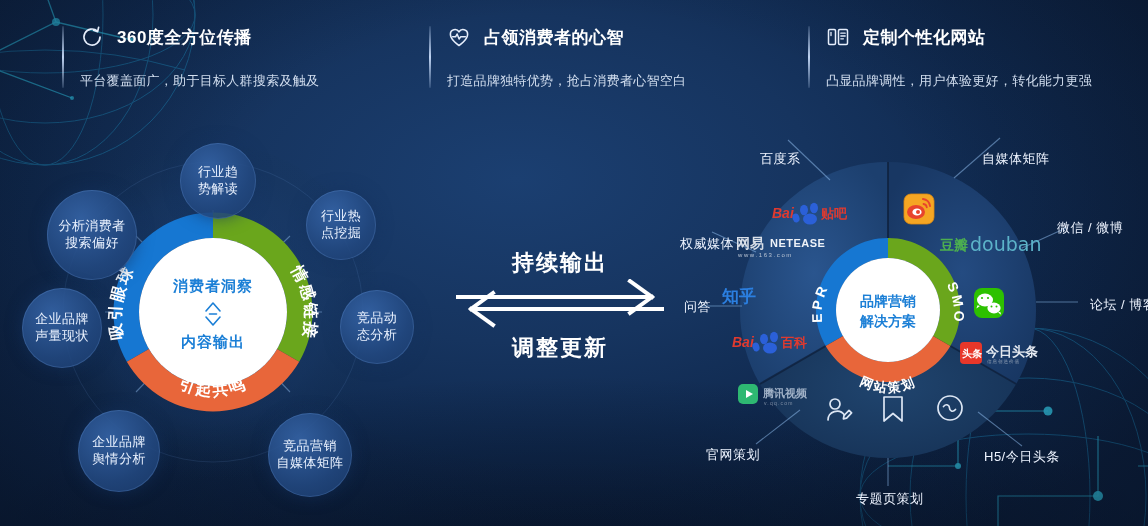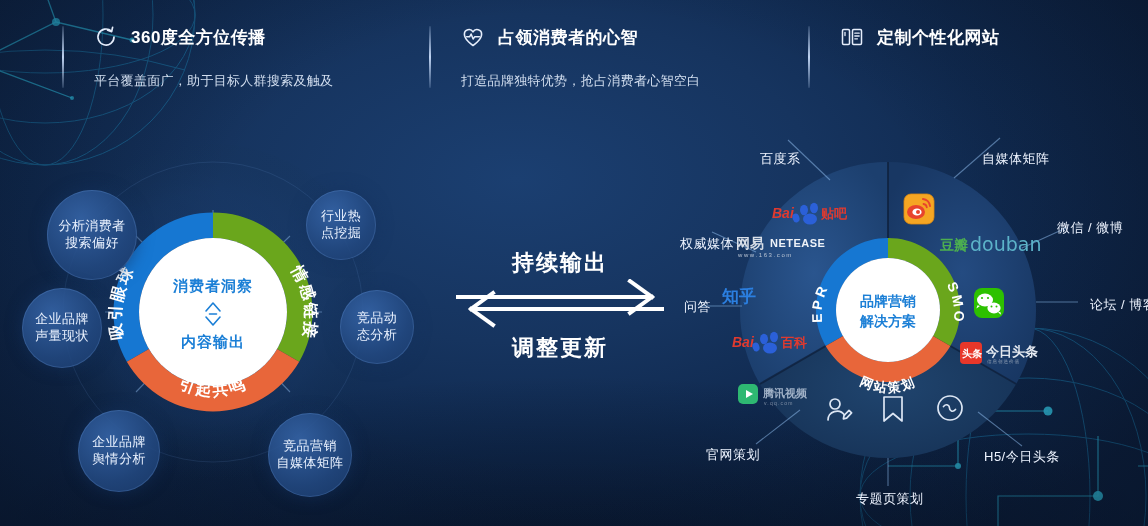--- a/index.html
+++ b/index.html
@@ -27,21 +27,21 @@
   .bg-dark-lower{
     position:absolute;left:0;right:0;bottom:0;height:300px;
     background:radial-gradient(ellipse 900px 300px at 50% 120%, rgba(5,14,30,.75) 0%, rgba(5,14,30,0) 70%);
   }
   .globe{position:absolute;opacity:.85;pointer-events:none;}
   .globe-tl{left:-120px;top:-150px;width:330px;height:330px;}
   .globe-br{right:-60px;bottom:-150px;width:360px;height:360px;}
 
   
   .headers{position:absolute;left:0;top:0;width:1148px;height:110px;}
-  .hblock{position:absolute;top:22px;padding-left:32px;}
+  .hblock{position:absolute;top:22px;padding-left:18px;}
   .hblock .bar{
     position:absolute;left:0;top:4px;width:2px;height:62px;
     background:linear-gradient(180deg,rgba(190,215,250,.15),rgba(200,220,250,.95),rgba(190,215,250,.15));
     border-radius:1px;
   }
   .hrow{display:flex;align-items:center;gap:13px;height:30px;}
   .hicon{width:24px;height:24px;display:block;flex:0 0 24px;}
   .htitle{font-size:17px;font-weight:bold;color:#ffffff;letter-spacing:.5px;white-space:nowrap;}
   .hsub{margin-top:20px;font-size:13px;color:#d3dff0;white-space:nowrap;letter-spacing:.3px;}
   #h1{left:62px;}
@@ -177,20 +177,21 @@
       <div class="bar"></div>
       <div class="hrow">
         <svg class="hicon" viewBox="0 0 24 24">
           <rect x="2.5" y="4.5" width="7" height="15" rx="1.2" fill="none" stroke="#e6eefc" stroke-width="1.5"></rect>
           <rect x="12.5" y="4.5" width="9" height="15" rx="1.2" fill="none" stroke="#e6eefc" stroke-width="1.5"></rect>
           <path d="M14.8 8.2h4.4M14.8 11h4.4M14.8 13.8h2.6" stroke="#e6eefc" stroke-width="1.3" stroke-linecap="round"></path>
           <path d="M5 7.4v3.2" stroke="#e6eefc" stroke-width="1.3" stroke-linecap="round"></path>
         </svg>
         <div class="htitle">定制个性化网站</div>
       </div>
+      <div class="hsub">凸显品牌调性，用户体验更好，转化能力更强</div>
     </div>
   </div>
 
   <div class="diagram" style="left:0px;top:118px;width:420px;height:400px;">
 
     <svg width="420" height="400" viewBox="0 0 420 400">
       <defs>
         <radialGradient id="haloL" cx="50%" cy="48%" r="52%">
           <stop offset="0%" stop-color="#1e4478" stop-opacity="0.55"></stop>
           <stop offset="65%" stop-color="#1a3b69" stop-opacity="0.35"></stop>
@@ -236,20 +237,26 @@
 
       <text x="213" y="173" text-anchor="middle" font-size="15" fill="#1b7fd6" font-weight="bold" letter-spacing="1">消费者洞察</text>
       <g stroke="#1b7fd6" stroke-width="1.6" fill="none" stroke-linecap="round" stroke-linejoin="round">
         <path d="M206 193 L213 185 L220 193"></path>
         <path d="M206 199 L213 207 L220 199"></path>
         <path d="M209.5 196 h7"></path>
       </g>
       <text x="213" y="229" text-anchor="middle" font-size="15" fill="#1b7fd6" font-weight="bold" letter-spacing="1">内容输出</text>
     </svg>
 
+    <div class="sat" style="left:180px;top:25px;width:76px;height:76px;">
+      <div>
+        <span>行业趋</span>
+        <span>势解读</span>
+      </div>
+    </div>
     <div class="sat" style="left:306px;top:72px;width:70px;height:70px;">
       <div>
         <span>行业热</span>
         <span>点挖掘</span>
       </div>
     </div>
     <div class="sat" style="left:47px;top:72px;width:90px;height:90px;">
       <div>
         <span>分析消费者</span>
         <span>搜索偏好</span>

